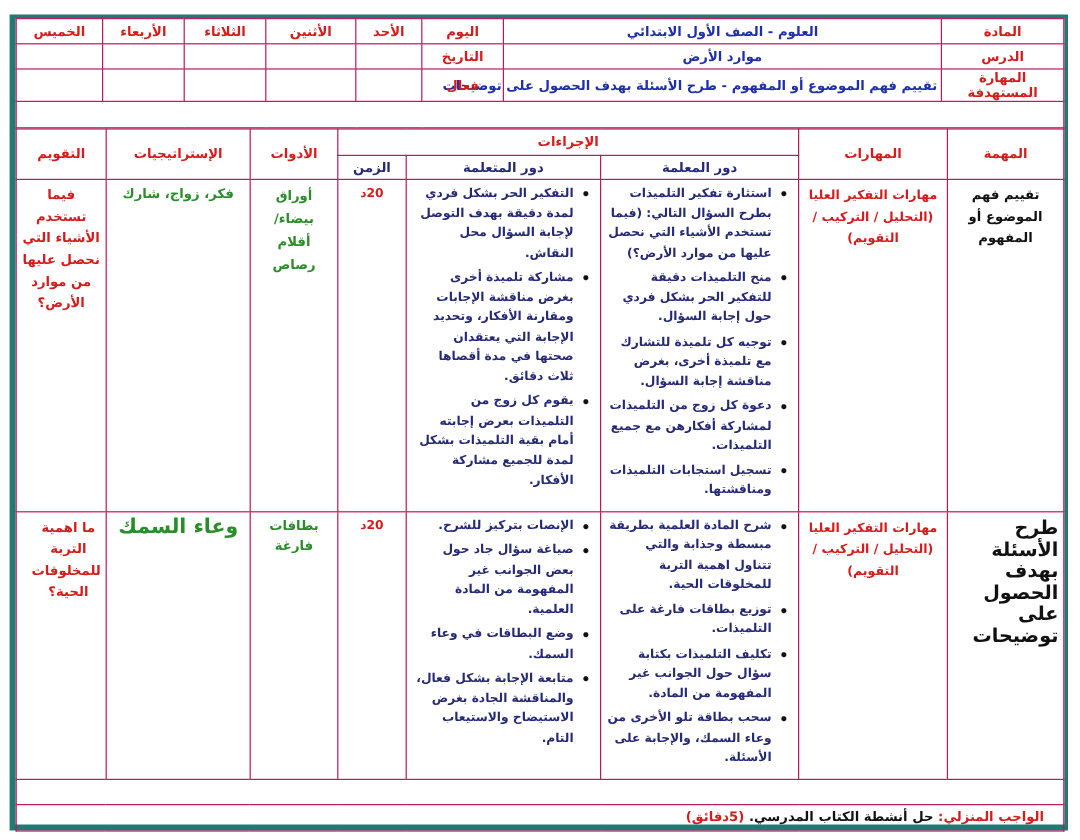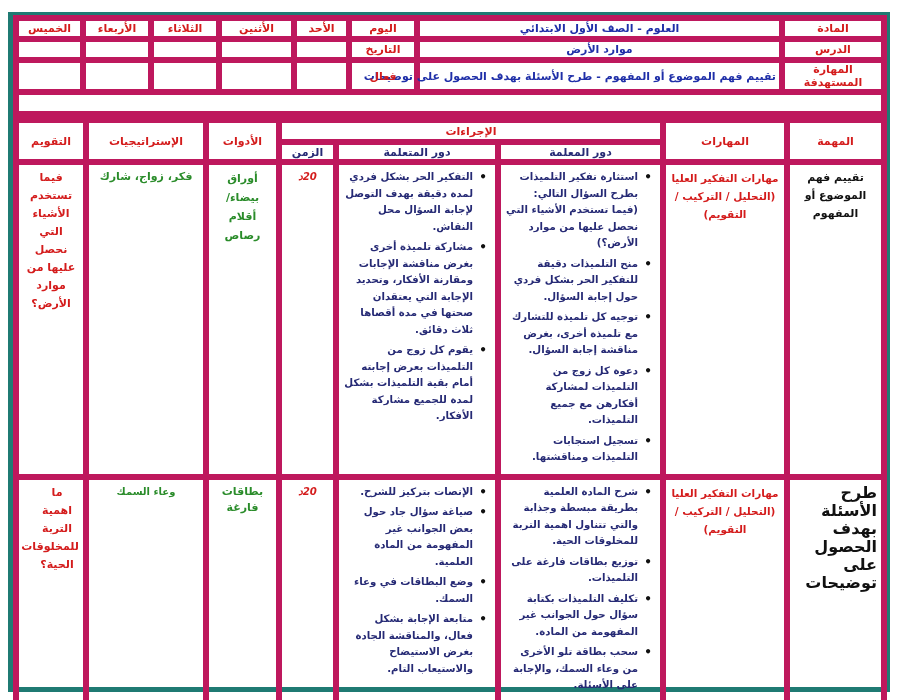--- a/index.html
+++ b/index.html
@@ -4,39 +4,39 @@
 <style>
   * { box-sizing: border-box; margin: 0; padding: 0; }
   html, body { width: 900px; height: 700px; background: #ffffff; overflow: hidden; }
   body { font-family: "DejaVu Sans", sans-serif; font-weight: bold; direction: rtl; position: relative; }
   .frame {
     position: absolute; left: 8px; top: 12px; width: 882px; height: 680px;
     border: 3px solid #1f7a73; border-bottom-width: 5px; border-left-width: 5px;
     background: #fff;
   }
   table { border-collapse: collapse; width: 100%; table-layout: fixed; }
-  td, th { border: 6px solid #be185d; vertical-align: top; font-weight: bold; }
+  td, th { border: 1px solid #be185d; vertical-align: top; font-weight: bold; }
   .hdr td { height: 21px; font-size: 11px; text-align: center; vertical-align: middle; padding: 0 3px; }
   .red { color: #d41c1c; }
   .blue { color: #1f2fa8; }
   .green { color: #2a8c2a; }
   .black { color: #111; }
   .spacer td { height: 22px; }
   .main th { font-size: 11px; color: #d41c1c; text-align: center; vertical-align: middle; height: 22px; }
   .main th.sub { color: #262a75; height: 20px; }
   .main td { font-size: 10.2px; line-height: 16.5px; padding: 4px 4px; }
   .center { text-align: center; }
   ul { list-style: none; }
   ul li { position: relative; padding-right: 18px; margin-bottom: 4px; color: #262a75; }
   ul li::before { content: "•"; position: absolute; right: 4px; top: 0; color: #111; font-size: 12px; }
   .row1 td { height: 272px; }
   .row2 td { height: 222px; }
   .bottom-spacer td { height: 21px; }
   .hw td { height: 22px; font-size: 11px; vertical-align: middle; padding: 0 16px; }
-  .time { color: #d41c1c; font-size: 12px; text-align: center; font-style: italic; }
+  .time { color: #d41c1c; font-size: 12px; text-align: center; }
 </style>
 </head>
 <body>
 
 <div class="frame">
 
   <table class="hdr">
     <colgroup>
       <col style="width:102px">
         <col style="width:365px">
@@ -149,21 +149,21 @@
       <td>
         <ul>
           <li>الإنصات بتركيز للشرح.</li>
           <li>صياغة سؤال جاد حول بعض الجوانب غير المفهومة من المادة العلمية.</li>
           <li>وضع البطاقات في وعاء السمك.</li>
           <li>متابعة الإجابة بشكل فعال، والمناقشة الجادة بغرض الاستيضاح والاستيعاب التام.</li>
         </ul>
       </td>
       <td class="time">20د</td>
       <td class="green center" style="font-size:11px;">بطاقات فارغة</td>
-      <td class="green center" style="font-size:10px;">وعاء السمك</td>
+      <td class="green center" style="font-size:17px;">وعاء السمك</td>
       <td class="red center" style="font-size:11px; line-height:18px;padding-left:16px;">ما اهمية التربة للمخلوقات الحية؟</td>
     </tr>
 
     <tr class="bottom-spacer">
           <td colspan="8"></td>
         </tr>
     <tr class="hw">
       <td colspan="8">
         <span class="red">الواجب المنزلي:</span>
         <span class="black">حل أنشطة الكتاب المدرسي.</span>

